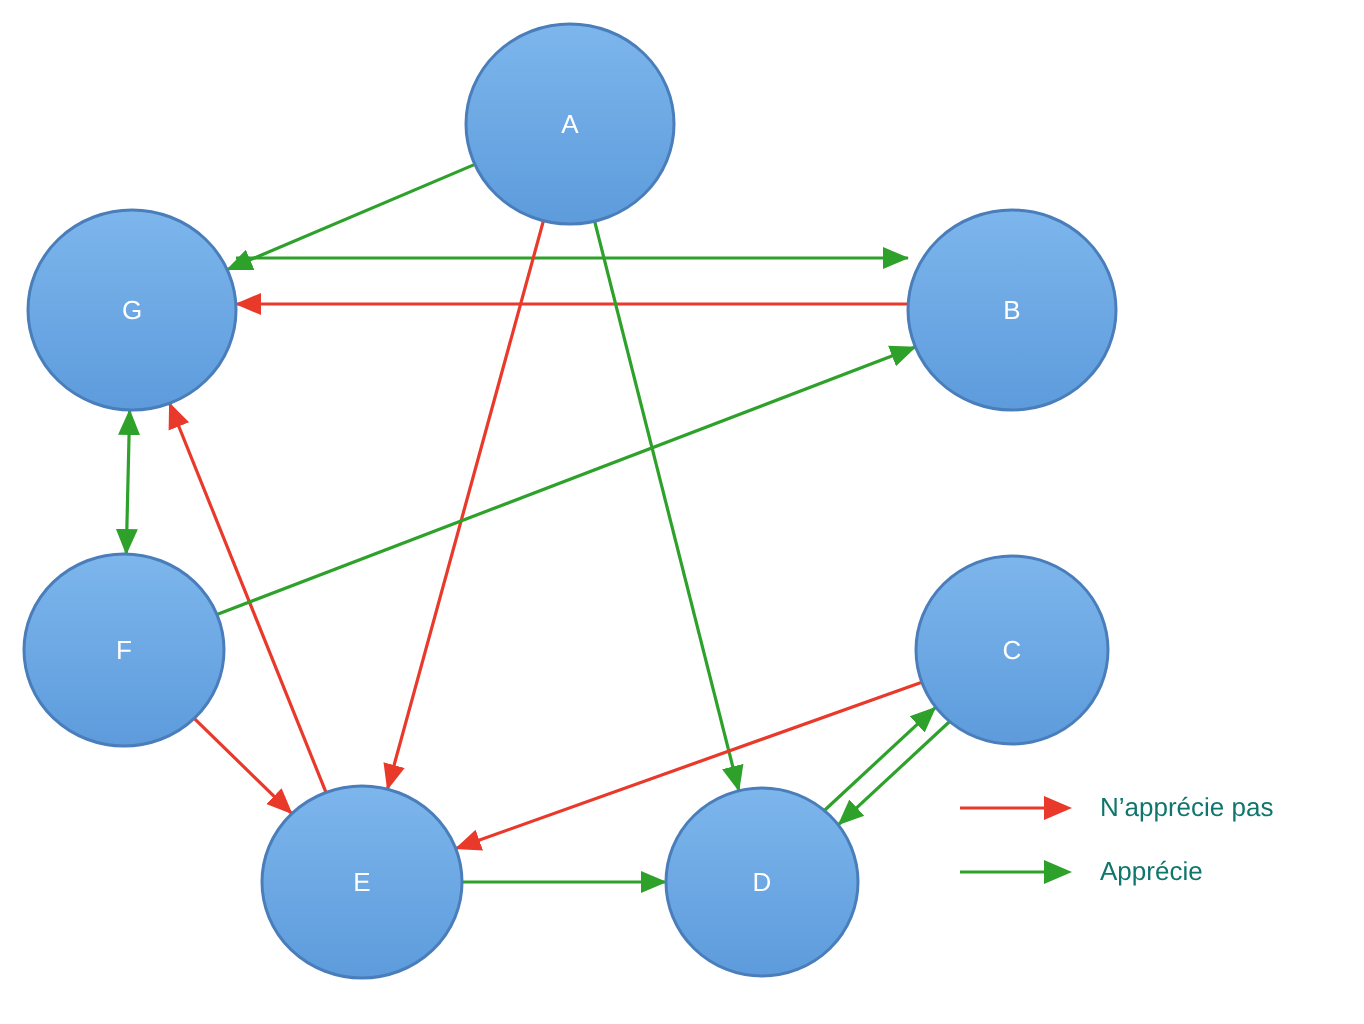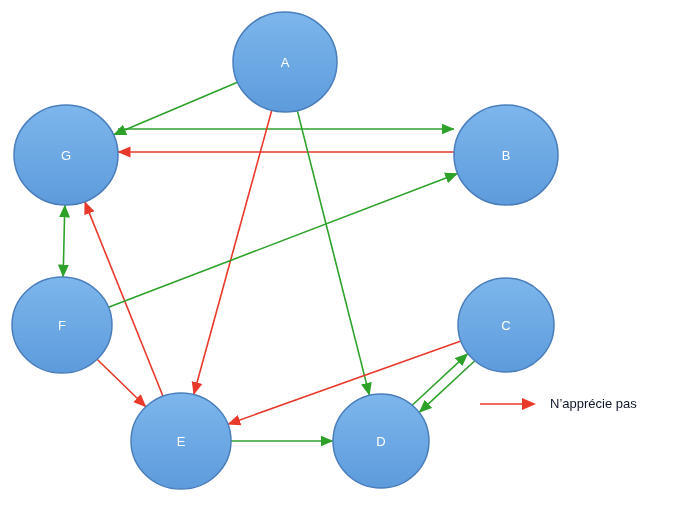--- a/index.html
+++ b/index.html
@@ -1,21 +1,21 @@
 <!DOCTYPE html>
 <html><head>
 <meta charset="utf-8">
 <style>
   html,body{margin:0;padding:0;background:#ffffff;}
   body{font-family:"Liberation Sans", sans-serif;}
   .canvas{position:relative;width:682px;height:512px;background:#ffffff;overflow:hidden;}
   #graph{position:absolute;left:0;top:0;}
   .legend{position:absolute;left:478px;top:396px;display:flex;flex-direction:column;gap:17px;}
   .legend-row{display:flex;align-items:center;gap:10px;}
-  .legend-row span{font-size:13px;color:#0f172a;white-space:nowrap;}
+  .legend-row span{font-size:13px;color:#0f766e;white-space:nowrap;}
 </style>
 </head>
 <body>
 
 <div class="canvas">
   <svg id="graph" width="682" height="512">
       <defs>
         <linearGradient id="nodeGrad" x1="0" y1="0" x2="0" y2="1">
           <stop offset="0%" stop-color="#7DB6EC"></stop>
           <stop offset="100%" stop-color="#5D9BDC"></stop>
@@ -77,14 +77,21 @@
     </svg>
 
   <div class="legend">
     <div class="legend-row">
       <svg class="legend-arrow" width="62" height="14">
         <line x1="2" y1="7" x2="44" y2="7" stroke-width="1.6" stroke="#E8392B"></line>
         <polygon points="44,1 58,7 44,13" fill="#E8392B"></polygon>
       </svg>
       <span>N’apprécie pas</span>
     </div>
+    <div class="legend-row">
+      <svg class="legend-arrow" width="62" height="14">
+        <line x1="2" y1="7" x2="44" y2="7" stroke-width="1.6" stroke="#2EA12B"></line>
+        <polygon points="44,1 58,7 44,13" fill="#2EA12B"></polygon>
+      </svg>
+      <span>Apprécie</span>
+    </div>
   </div>
 </div>
 
 </body></html>

